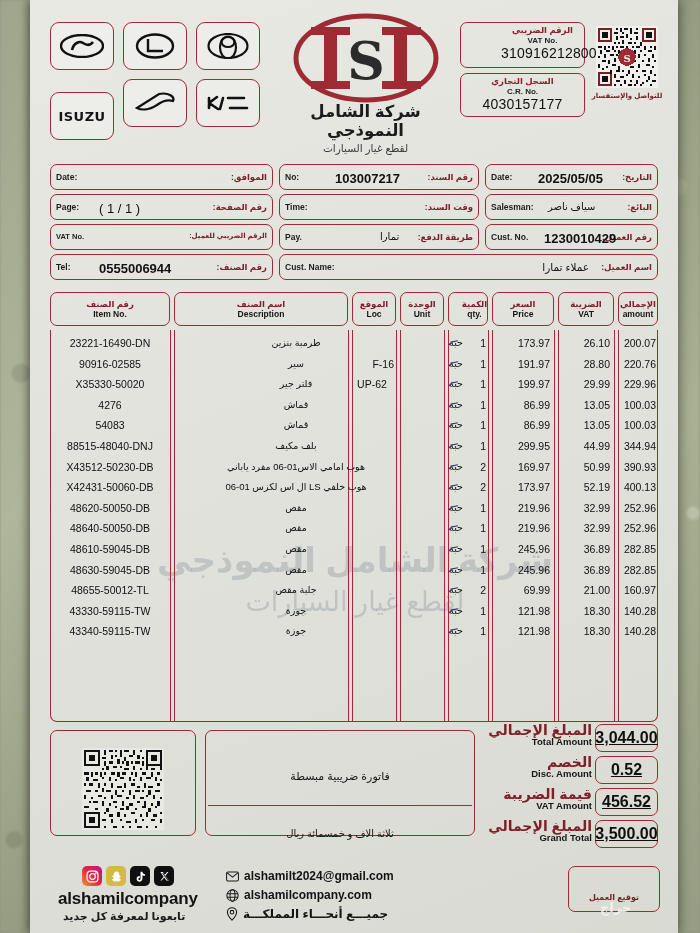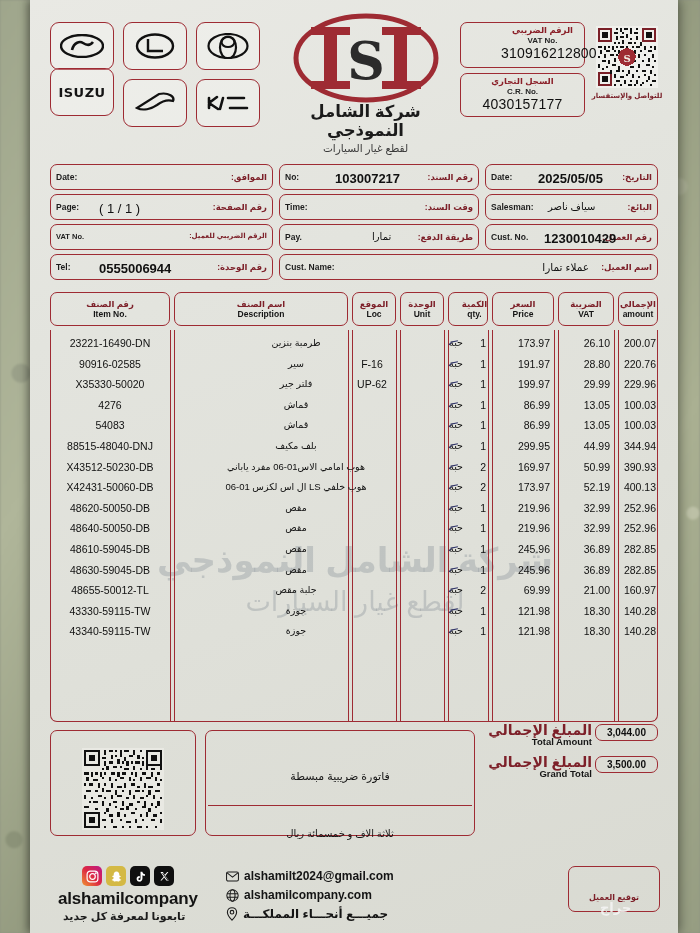--- a/index.html
+++ b/index.html
@@ -100,24 +100,24 @@
     direction:rtl;color:rgba(120,128,140,.30);pointer-events:none;}
   #watermark .w1{font-size:34px;font-weight:bold;letter-spacing:1px;}
   #watermark .w2{font-size:27px;margin-top:6px;}
 
   
   #totals{position:absolute;left:455px;top:722px;width:173px;}
   .trow-t{position:relative;height:32px;}
   .t-lbl{position:absolute;right:66px;top:2px;text-align:right;width:105px;}
   .t-lbl .ar{font-size:14px;color:#7d2029;font-weight:bold;direction:rtl;line-height:12px;}
   .t-lbl .en{font-size:9.5px;color:#161616;font-weight:bold;line-height:12px;}
-  .t-val{position:absolute;left:110px;top:2px;width:63px;height:17px;
+  .t-val{position:absolute;left:110px;top:2px;width:63px;height:28px;
     border:1.3px solid #9e2b33;border-radius:7px;box-sizing:border-box;
     display:flex;align-items:center;justify-content:center;
-    font-size:10px;font-weight:bold;color:#0f0f0f;}
+    font-size:16px;font-weight:bold;color:#0f0f0f;text-decoration:underline;}
 
   
   #qr-bot-box{left:20px;top:730px;width:146px;height:106px;}
   #qr-bot{position:absolute;left:38px;top:748px;width:110px;height:82px;}
   #simp-box{left:175px;top:730px;width:270px;height:106px;}
   #simp-txt{position:absolute;left:175px;top:770px;width:270px;text-align:center;
     font-size:11px;color:#161616;direction:rtl;}
   #amt-words-line{position:absolute;left:178px;top:805px;width:264px;border-top:1.3px solid #9e2b33;}
   #amt-words{position:absolute;left:175px;top:828px;width:270px;text-align:center;
     font-size:10px;color:#161616;direction:rtl;}
@@ -159,21 +159,21 @@
             <path d="M13 6 L13 18 L28 18" fill="none" stroke="#111" stroke-width="2.4"></path>
           </svg>
     </div>
     <div class="logo-cell" style="left:146px;top:0;">
       <svg width="42" height="26" viewBox="0 0 42 26">
             <ellipse cx="21" cy="13" rx="19.5" ry="12" fill="none" stroke="#111" stroke-width="2.2"></ellipse>
             <ellipse cx="21" cy="9" rx="6.5" ry="5" fill="none" stroke="#111" stroke-width="2.2"></ellipse>
             <ellipse cx="21" cy="14.5" rx="11" ry="8" fill="none" stroke="#111" stroke-width="2.2" transform="rotate(90 21 14.5)"></ellipse>
           </svg>
     </div>
-    <div class="logo-cell" style="left:0;top:46px;">
+    <div class="logo-cell" style="left:0;top:70px;">
       <span class="logo-txt">ISUZU</span>
     </div>
     <div class="logo-cell" style="left:73px;top:57px;">
       <svg width="44" height="22" viewBox="0 0 44 22">
             <path d="M4 16 L26 2 C36 0,42 5,40 9 C34 7,28 10,24 13 C18 17,10 19,4 16 Z" fill="none" stroke="#111" stroke-width="2.2"></path>
           </svg>
     </div>
     <div class="logo-cell" style="left:146px;top:57px;">
       <svg width="44" height="18" viewBox="0 0 44 18">
             <path d="M3 4 L3 14 M3 9 L11 3 M3 9 L12 15 M17 4 L14 15 M22 4 L38 4 M24 14 L41 14" fill="none" stroke="#111" stroke-width="2.6" stroke-linecap="round"></path>
@@ -377,42 +377,42 @@
   <div class="rbox fbox" style="left:455px;top:224px;width:173px;">
     <div class="inner">
       <span class="f-ar">رقم العميل:</span>
       <span class="f-val" style="left:58px;">1230010429</span>
       <span class="f-en">Cust. No.</span>
     </div>
   </div>
   <div class="rbox fbox" style="left:249px;top:224px;width:200px;">
     <div class="inner">
       <span class="f-ar">طريقة الدفع:</span>
-      <span class="f-val ar" style="left:56px;padding-left:36px;">تمارا</span>
+      <span class="f-val ar" style="left:64px;padding-left:36px;">تمارا</span>
       <span class="f-en">Pay.</span>
     </div>
   </div>
   <div class="rbox fbox" style="left:20px;top:224px;width:223px;">
     <div class="inner">
       <span class="f-ar" style="font-size:7px;">الرقم الضريبي للعميل:</span>
       <span class="f-val" style="left:58px;"></span>
       <span class="f-en" style="font-size:7.5px;">VAT No.</span>
     </div>
   </div>
 
   <div class="rbox fbox" style="left:249px;top:254px;width:379px;">
     <div class="inner">
       <span class="f-ar">اسم العميل:</span>
       <span class="f-val ar" style="right:68px;font-size:10.5px;">عملاء تمارا</span>
       <span class="f-en">Cust. Name:</span>
     </div>
   </div>
   <div class="rbox fbox" style="left:20px;top:254px;width:223px;">
     <div class="inner">
-      <span class="f-ar">رقم الوحدة:</span>
+      <span class="f-ar">رقم الصنف:</span>
       <span class="f-val" style="left:48px;">0555006944</span>
       <span class="f-en">Tel:</span>
     </div>
   </div>
 
   <div id="watermark">
     <div class="w1">شركة الشامل النموذجي</div>
     <div class="w2">لقطع غيار السيارات</div>
   </div>
 
@@ -469,21 +469,21 @@
                 <path d="M.8 5.6 L4 2.2 L11 .9" fill="none" stroke="#2b2f66" stroke-width="1.3"></path>
               </svg>
               <div class="cell num" style="left:410px;width:26px;">1</div>
               <div class="cell num" style="left:440px;width:60px;">173.97</div>
               <div class="cell num" style="left:506px;width:54px;">26.10</div>
               <div class="cell num" style="left:566px;width:40px;">200.07</div>
             </div>
             <div class="trow" style="top: 24.6px;">
               <div class="cell ctr" style="left:0;width:120px;">90916-02585</div>
               <div class="cell ar" style="left:124px;width:172px;">سير</div>
-              <div class="cell ctr" style="left:300px;width:44px;">F-16</div>
+              <div class="cell ctr" style="left:300px;width:44px;text-align:right;">F-16</div>
               <div class="cell ar" style="left:348px;width:44px;">حبة</div>
               <svg class="tick" style="left:398px;" viewBox="0 0 12 8">
                 <path d="M.8 5.6 L4 2.2 L11 .9" fill="none" stroke="#2b2f66" stroke-width="1.3"></path>
               </svg>
               <div class="cell num" style="left:410px;width:26px;">1</div>
               <div class="cell num" style="left:440px;width:60px;">191.97</div>
               <div class="cell num" style="left:506px;width:54px;">28.80</div>
               <div class="cell num" style="left:566px;width:40px;">220.76</div>
             </div>
             <div class="trow" style="top: 45.2px;">
@@ -659,20 +659,34 @@
     </div>
   </div>
 
   <div id="totals">
     <div class="trow-t">
       <div class="t-lbl">
         <div class="ar">المبلغ الإجمالي</div>
         <div class="en">Total Amount</div>
       </div>
       <div class="t-val">3,044.00</div>
+    </div>
+    <div class="trow-t">
+      <div class="t-lbl">
+        <div class="ar">الخصم</div>
+        <div class="en">Disc. Amount</div>
+      </div>
+      <div class="t-val">0.52</div>
+    </div>
+    <div class="trow-t">
+      <div class="t-lbl">
+        <div class="ar">قيمة الضريبة</div>
+        <div class="en">VAT Amount</div>
+      </div>
+      <div class="t-val">456.52</div>
     </div>
     <div class="trow-t">
       <div class="t-lbl">
         <div class="ar">المبلغ الإجمالي</div>
         <div class="en">Grand Total</div>
       </div>
       <div class="t-val">3,500.00</div>
     </div>
   </div>
 

